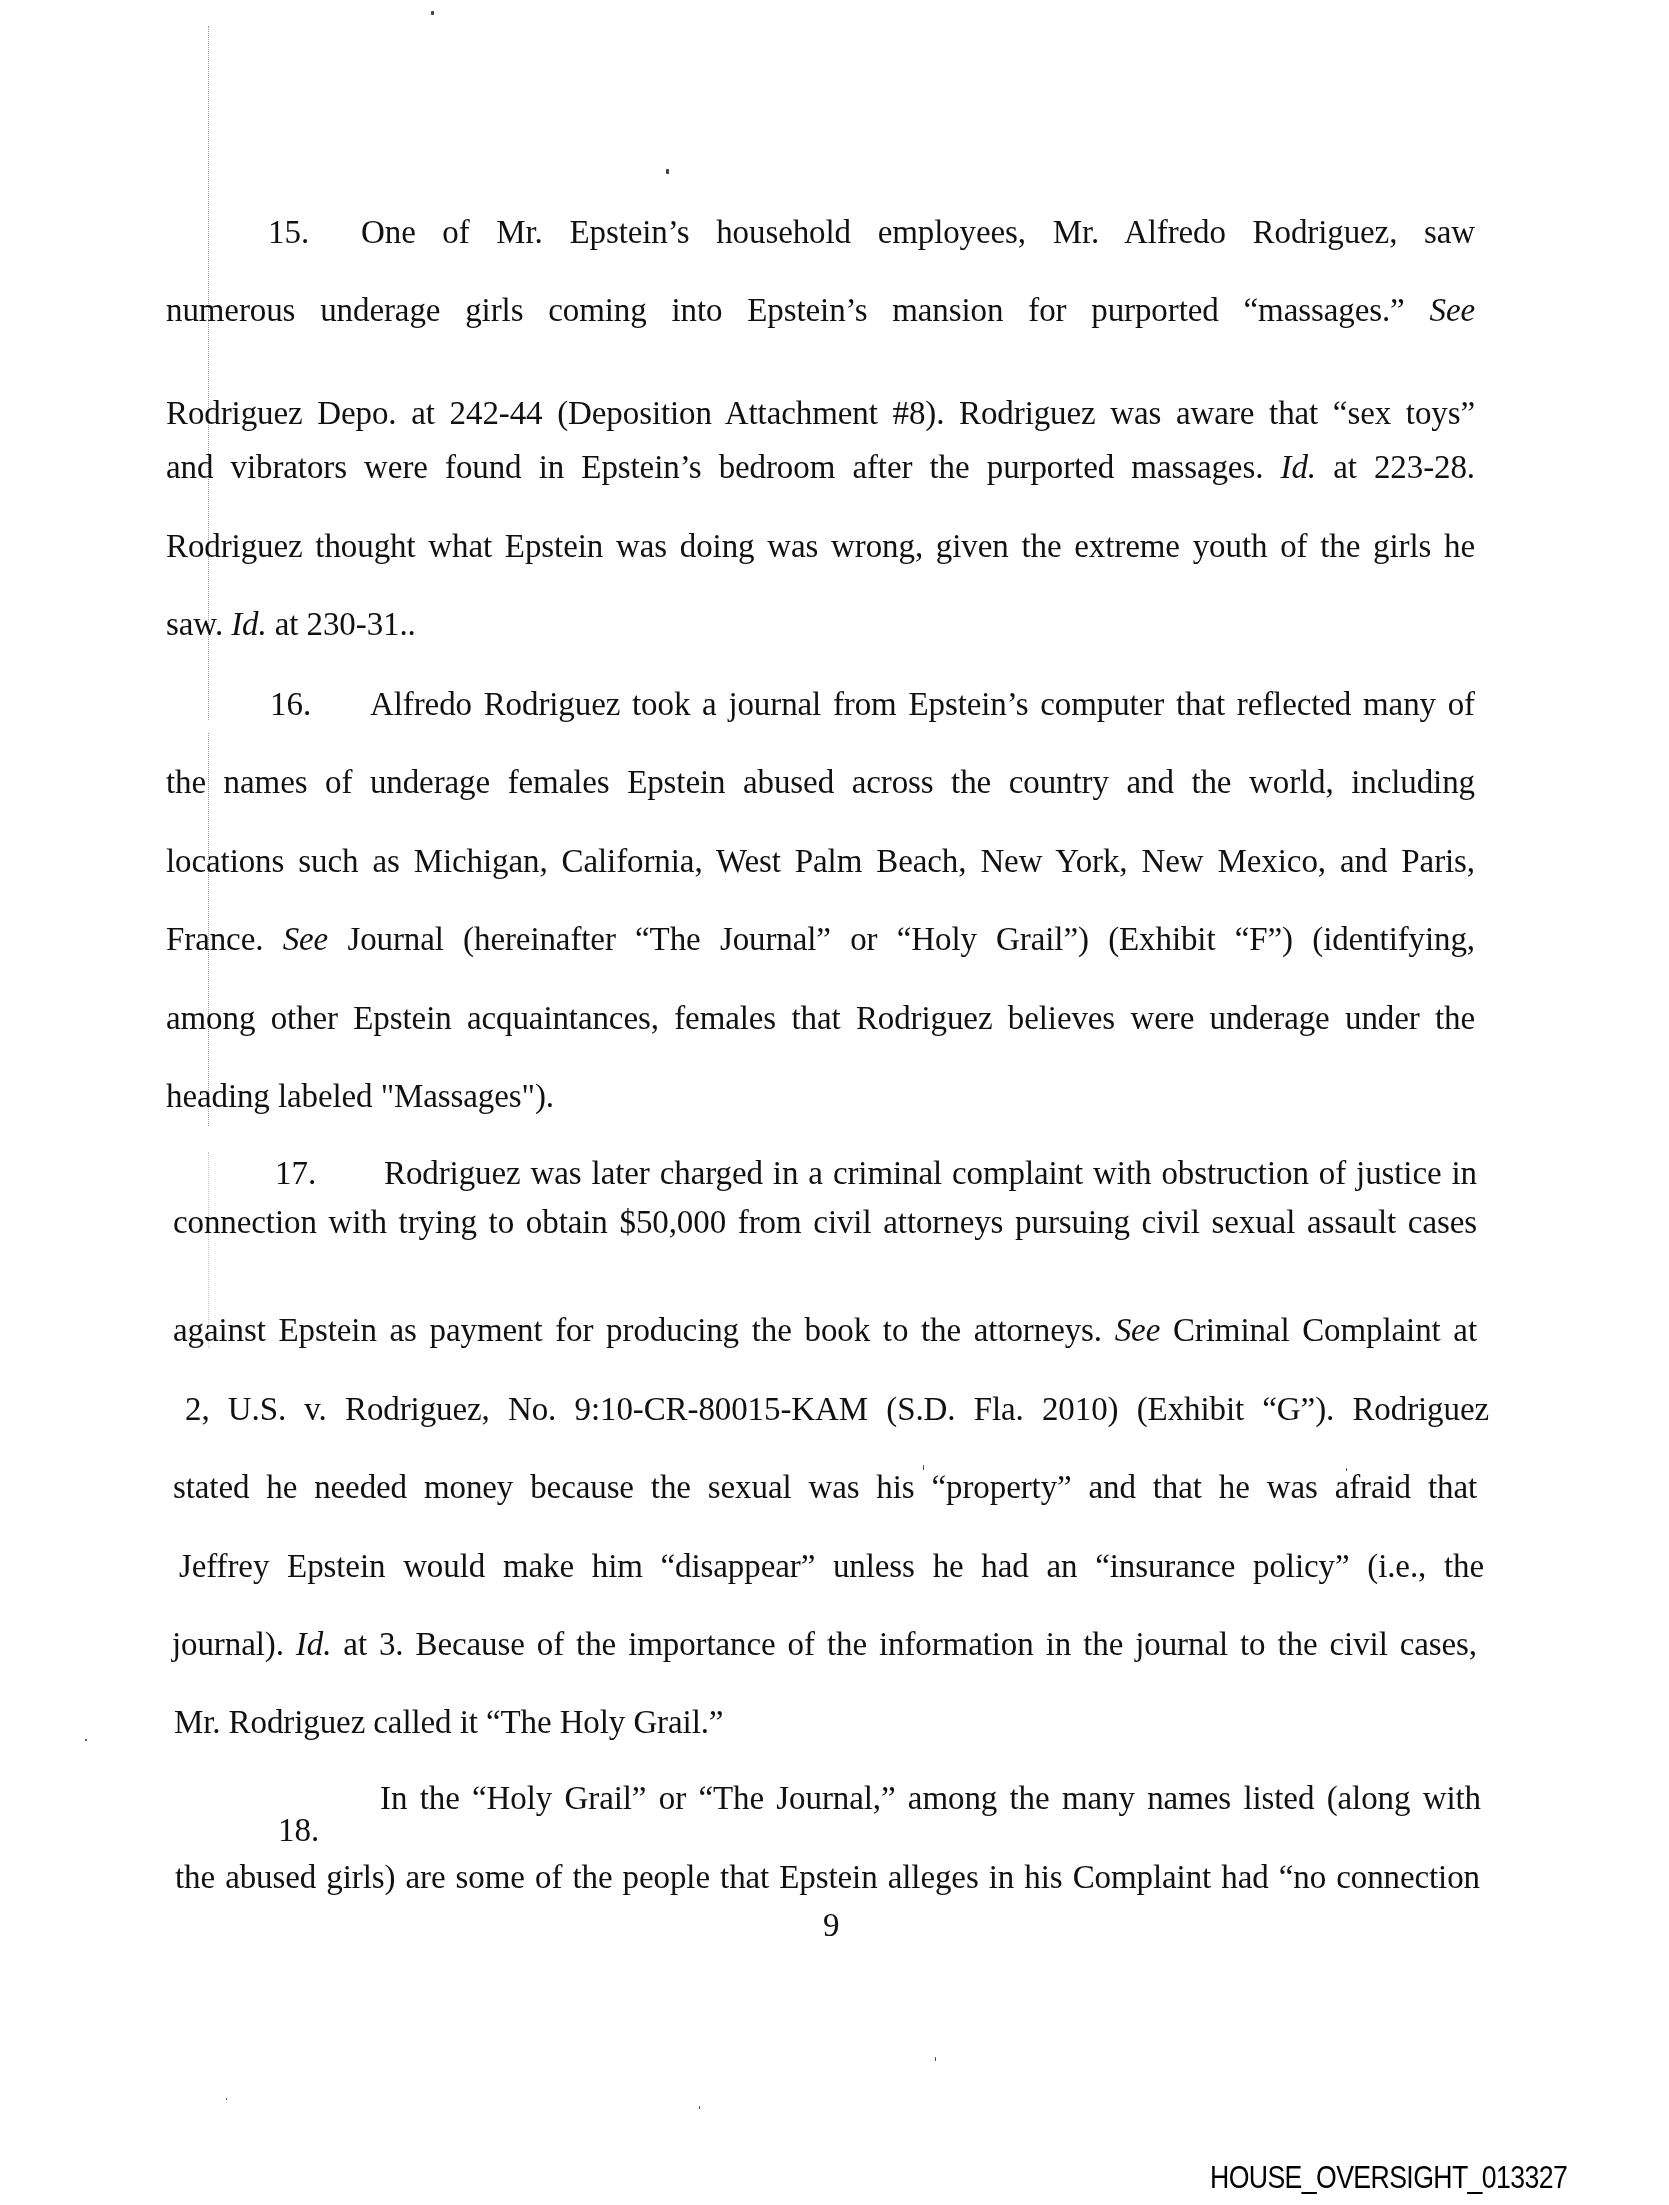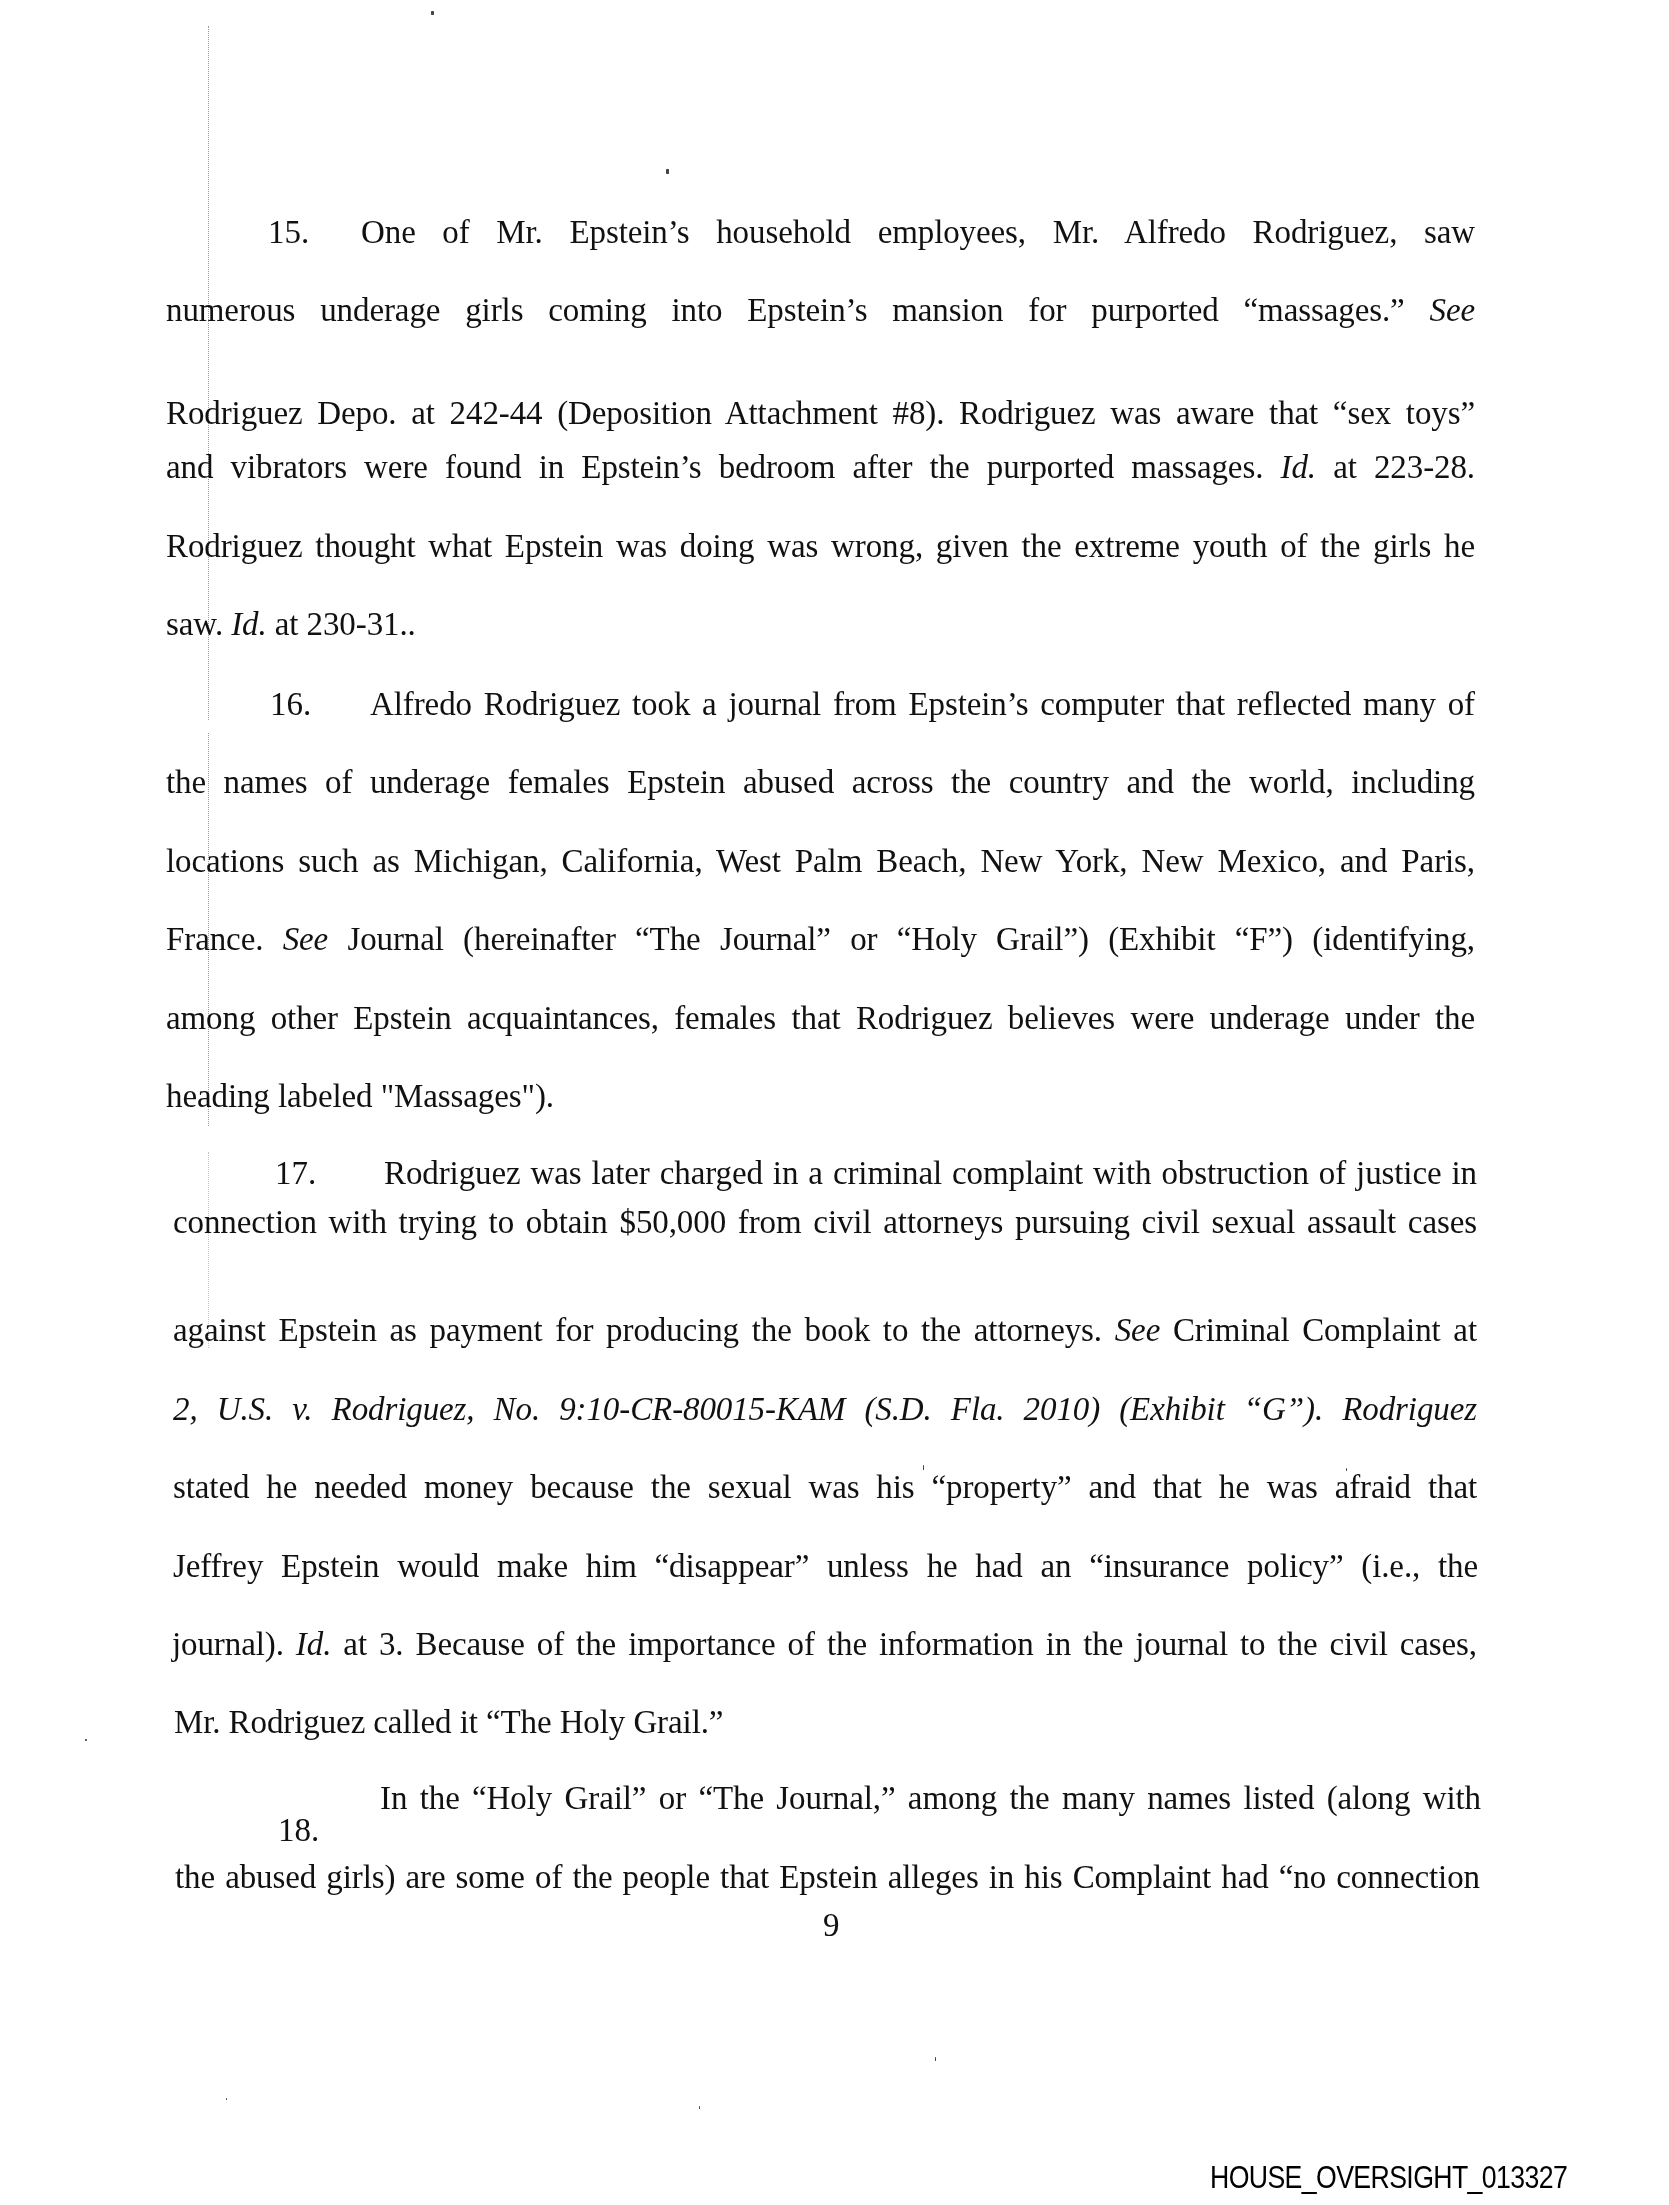--- a/index.html
+++ b/index.html
@@ -139,23 +139,23 @@
 
   <section>
     <span class="num" style="left:275px;top:1154px;">17.</span>
     <div class="line body-first" style="top:1154px;left:384px;width:1093px;">Rodriguez was later charged in a criminal complaint with obstruction of justice in</div>
     <div class="line" style="top:1203px;left:173px;width:1304px;">connection with trying to obtain $50,000 from civil attorneys pursuing civil sexual assault cases</div>
     <div class="line" style="top:1311px;left:173px;width:1304px;font-family:Liberation Serif, serif;">
       <span>against Epstein as payment for producing the book to the attorneys.</span>
       <i>See</i>
       <span>Criminal Complaint at</span>
     </div>
-    <div class="line" style="top:1390px;left:173px;width:1304px;font-style:italic;">2, U.S. v. Rodriguez, No. 9:10-CR-80015-KAM (S.D. Fla. 2010) (Exhibit “G”).  Rodriguez</div>
+    <div class="line" style="top:1390px;left:185px;width:1304px;">2, U.S. v. Rodriguez, No. 9:10-CR-80015-KAM (S.D. Fla. 2010) (Exhibit “G”).  Rodriguez</div>
     <div class="line" style="top:1468px;left:173px;width:1304px;">stated he needed money because the sexual was his “property” and that he was afraid that</div>
-    <div class="line" style="top:1547px;left:173px;width:1305px;">Jeffrey Epstein would make him “disappear” unless he had an “insurance policy” (i.e., the</div>
+    <div class="line" style="top:1547px;left:179px;width:1305px;">Jeffrey Epstein would make him “disappear” unless he had an “insurance policy” (i.e., the</div>
     <div class="line" style="top:1625px;left:172px;width:1305px;">
       <span>journal).</span>
       <i>Id.</i>
       <span>at 3.  Because of the importance of the information in the journal to the civil cases,</span>
     </div>
     <div class="line last" style="top:1703px;left:174px;width:1303px;">Mr. Rodriguez called it “The Holy Grail.”</div>
   </section>
 
   <section>
     <span class="num" style="left:278px;top:1779px;margin-top:32px;">18.</span>

